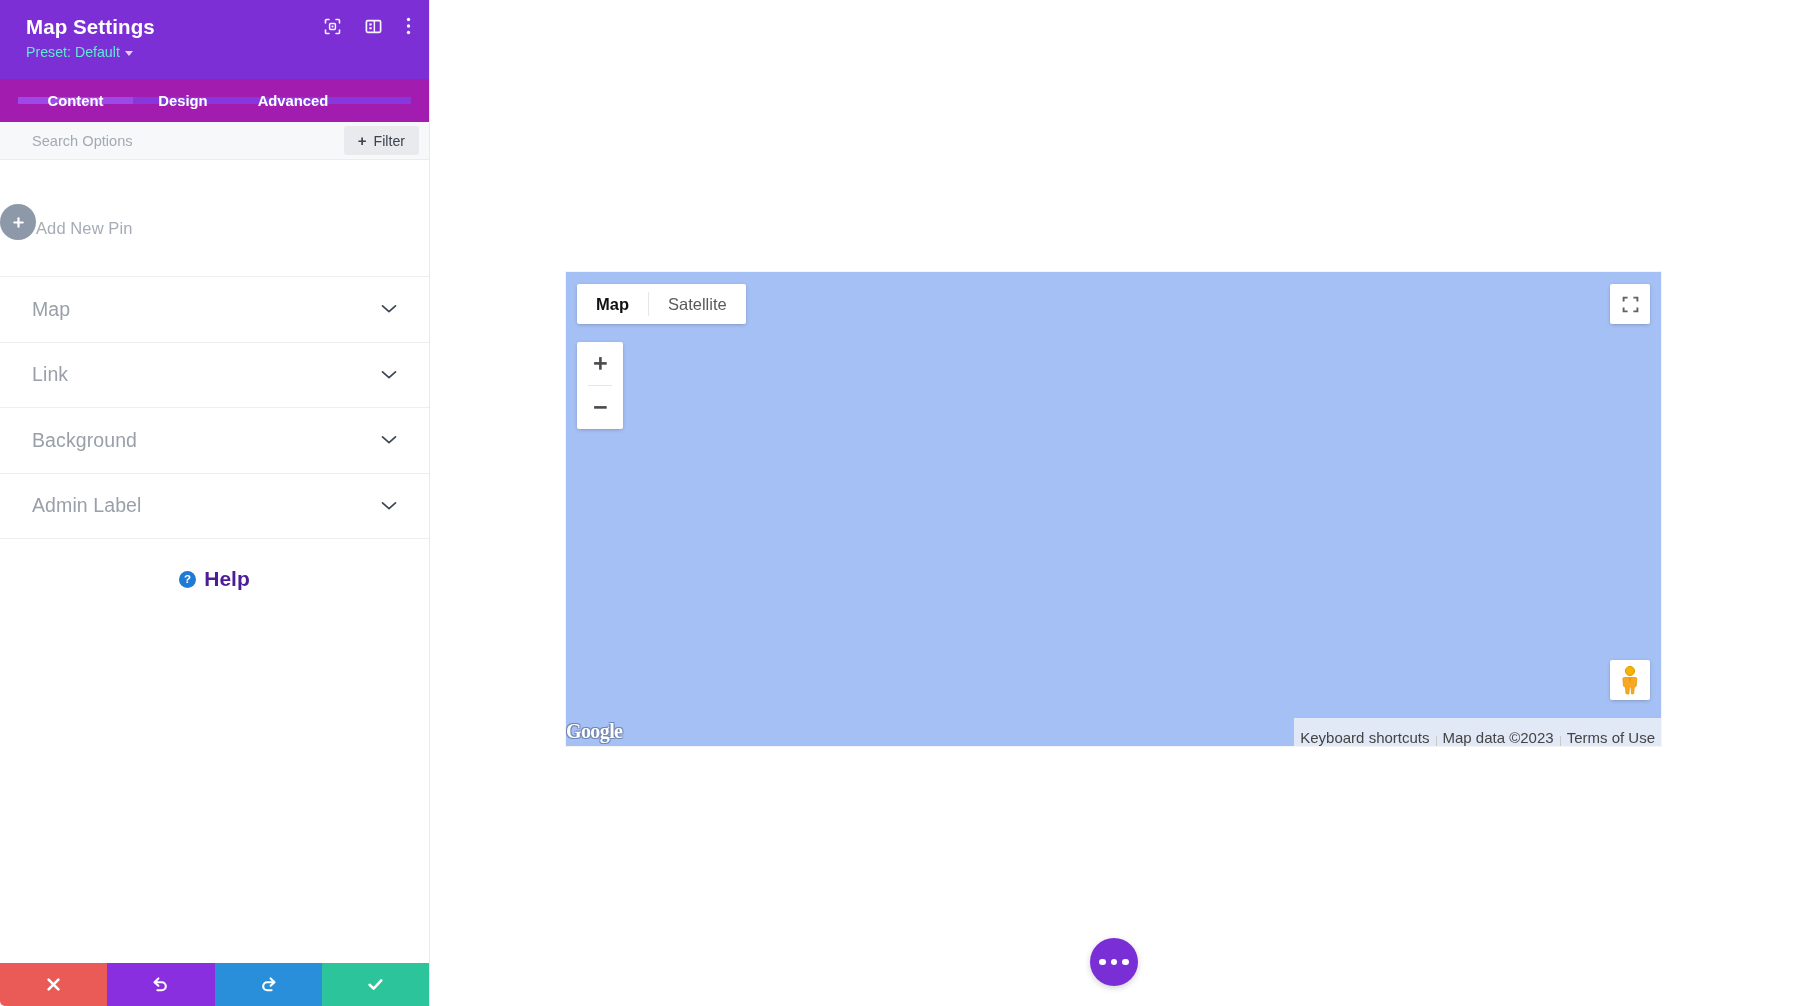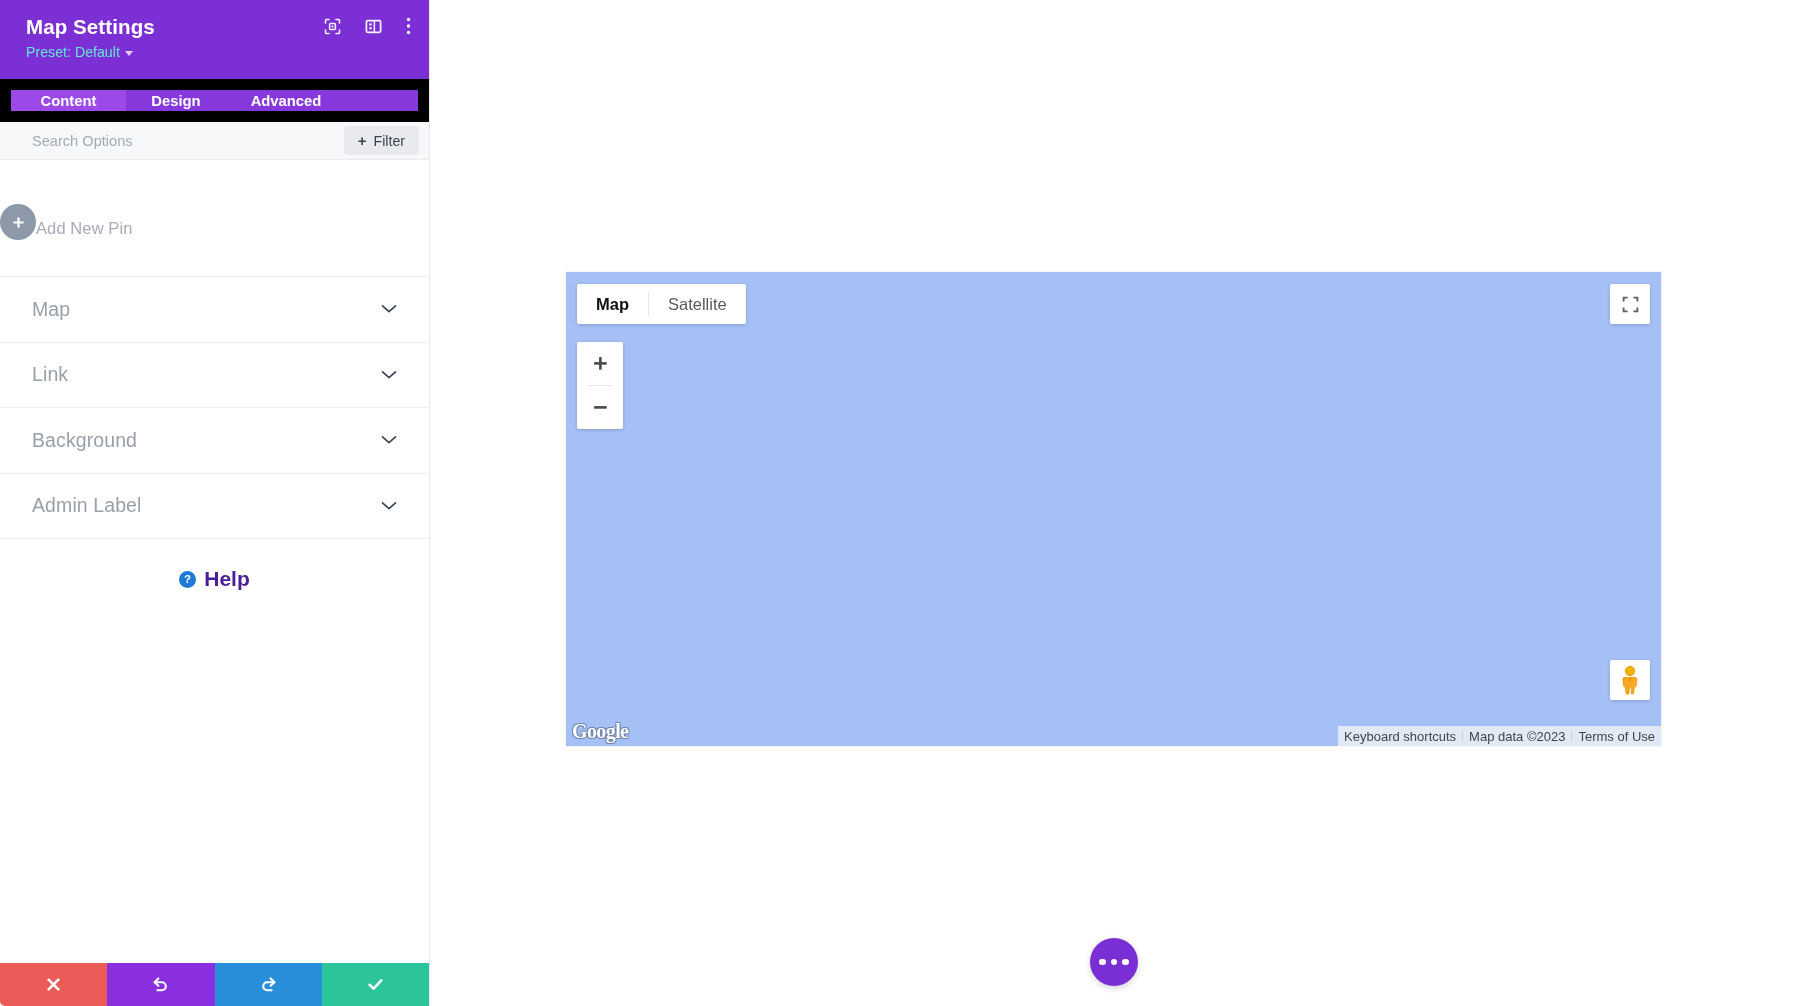--- a/index.html
+++ b/index.html
@@ -54,22 +54,22 @@
   .header-icons {
     position: absolute; right: 18px; top: 17px;
     display: flex; align-items: center; gap: 24px;
   }
   .hdr-icon { cursor: pointer; line-height: 0; opacity: .95; }
   .hdr-icon svg { display: block; }
 
   
   .tabs-outer {
     flex: 0 0 auto;
-    padding: 11px;
-    background: #000000;
+    padding: 18px;
+    background: #a21caf;
     position: relative;
     height: 43px;
   }
   .tabs {
     display: flex;
     height: 100%;
     background: #8638dc;
   }
   .tab {
     display: flex; align-items: center; justify-content: center;
@@ -250,39 +250,39 @@
     position: absolute; right: 11px; bottom: 46px;
     width: 40px; height: 40px;
     background: #ffffff;
     border-radius: 2px;
     box-shadow: 0 1px 4px -1px rgba(0,0,0,.3);
     display: flex; align-items: center; justify-content: center;
     cursor: pointer;
   }
 
   .google-logo {
-    position: absolute; left: 6px; bottom: 5px;
+    position: absolute; left: 0; bottom: 5px;
     font-size: 20px;
     font-weight: 700;
     letter-spacing: -.6px;
     color: #ffffff;
     text-shadow:
       -1px -1px 0 rgba(110,130,170,.85), 1px -1px 0 rgba(110,130,170,.85),
       -1px 1px 0 rgba(110,130,170,.85), 1px 1px 0 rgba(110,130,170,.85);
     font-family: "Liberation Serif", serif;
     line-height: 1;
     user-select: none;
   }
 
   .map-attrib {
     position: absolute; right: 0; bottom: 0;
-    display: flex; align-items: center;
-    height: 20px;
+    display: flex; align-items: flex-end;
+    height: 28px;
     background: rgba(245,245,245,.75);
-    font-size: 13px;
+    font-size: 15px;
     color: #444444;
   }
   .attrib-item { padding: 0 6px; white-space: nowrap; }
   .attrib-item.linkish { cursor: pointer; }
   .attrib-sep { width: 1px; height: 10px; background: #c9c9c9; }
 
   
   #page-fab {
     position: absolute;
     left: 1090px; top: 938px;

